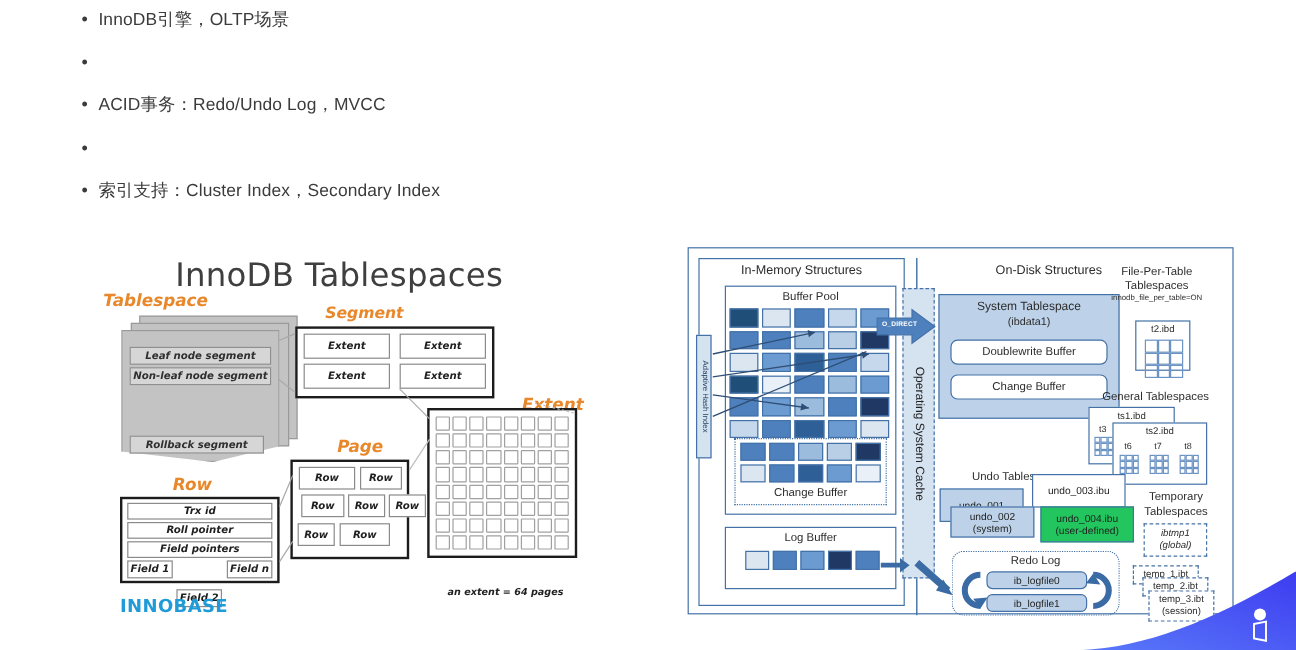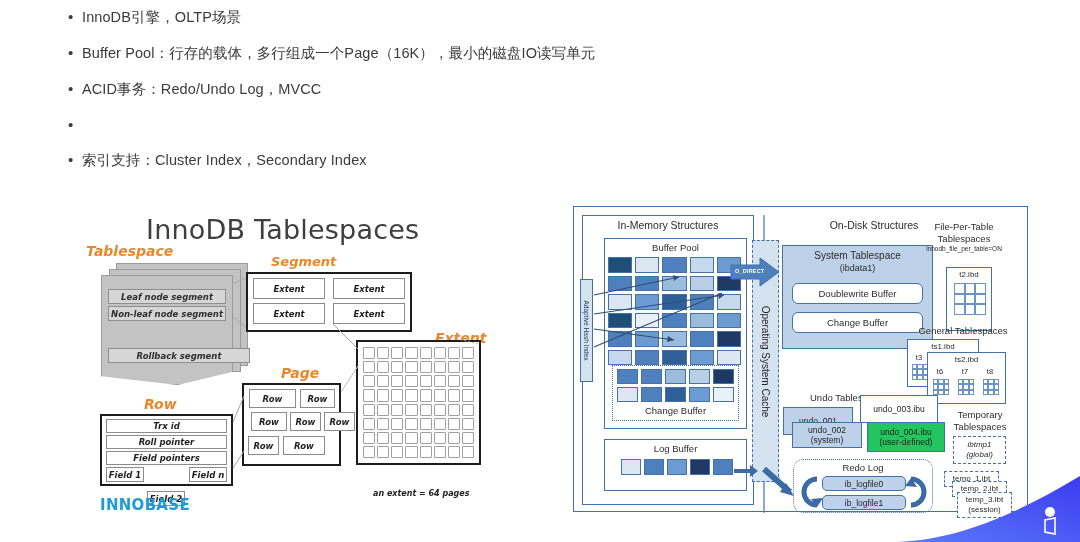--- a/index.html
+++ b/index.html
@@ -145,21 +145,20 @@
 </head>
 <body>
 
 <div id="bullets">
     <div class="bullet">
       <span class="dot">•</span>
       <span class="btext">InnoDB引擎，OLTP场景</span>
     </div>
     <div class="bullet">
       <span class="dot">•</span>
-      <span class="btext">Buffer Pool：行存的载体，多行组成一个Page（16K），最小的磁盘IO读写单元</span>
     </div>
     <div class="bullet">
       <span class="dot">•</span>
       <span class="btext">ACID事务：Redo/Undo Log，MVCC</span>
     </div>
     <div class="bullet">
       <span class="dot">•</span>
     </div>
     <div class="bullet">
       <span class="dot">•</span>
@@ -179,21 +178,21 @@
   <div class="orangelab" style="left:349px; top:124px; font-size:14px;">Extent</div>
 
   <div class="orangelab" style="left:58px; top:190px; font-size:14px;">Row</div>
 
   <div class="ts-sheet" style="left:30px; top:57px; width:132px; height:103px;"></div>
   <div class="ts-sheet" style="left:23px; top:63px; width:132px; height:103px;"></div>
   <div class="ts-sheet" style="left:15px; top:69px; width:132px; height:110px; clip-path:polygon(0 0,100% 0,100% 88%,58% 100%,0 92%);"></div>
 
   <div class="ts-row" style="left:22px; top:83px; width:118px; height:15px;">Leaf node segment</div>
   <div class="ts-row" style="left:22px; top:100px; width:118px; height:15px;">Non-leaf node segment</div>
-  <div class="ts-row" style="left:22px; top:142px; width:142px; height:15px;">Rollback segment</div>
+  <div class="ts-row" style="left:22px; top:157px; width:112px; height:15px;">Rollback segment</div>
 
   <div class="blackbox" style="left:160px; top:66px; width:166px; height:60px;"></div>
   <div class="wcell" style="left:167px; top:72px; width:72px; height:21px;">Extent</div>
   <div class="wcell" style="left:247px; top:72px; width:72px; height:21px;">Extent</div>
   <div class="wcell" style="left:167px; top:97px; width:72px; height:21px;">Extent</div>
   <div class="wcell" style="left:247px; top:97px; width:72px; height:21px;">Extent</div>
 
   <div class="blackbox" style="left:156px; top:177px; width:99px; height:83px;"></div>
   <div class="wcell" style="left:163px; top:183px; width:47px; height:19px;">Row</div>
   <div class="wcell" style="left:214px; top:183px; width:35px; height:19px;">Row</div>
@@ -398,21 +397,21 @@
   <div class="rd-label" style="left:208px; top:56px; width:151px; font-size:9px;">(ibdata1)</div>
   <div class="bluebox rndbox" style="left:218px; top:76px; width:131px; height:21px;"></div>
   <div class="rd-label" style="left:218px; top:81px; width:131px;">Doublewrite Buffer</div>
   <div class="bluebox rndbox" style="left:218px; top:105px; width:131px; height:21px;"></div>
   <div class="rd-label" style="left:218px; top:110px; width:131px;">Change Buffer</div>
 
   <div class="rd-label" style="left:330px; top:14px; width:120px;">File-Per-Table</div>
   <div class="rd-label" style="left:330px; top:26px; width:120px;">Tablespaces</div>
   <div class="rd-label" style="left:330px; top:38px; width:120px; font-size:6.5px;">innodb_file_per_table=ON</div>
 
-  <div class="tfile" style="left:372px; top:60px; width:46px; height:64px;">
+  <div class="tfile" style="left:372px; top:60px; width:46px; height:42px;">
     <div class="nm">t2.ibd</div>
     <div class="minigrid" style="left:7px; top:15px; width:32px; height:32px;">
       <div></div>
         <div></div>
         <div></div>
         <div></div>
         <div></div>
         <div></div>
         <div></div>
         <div></div>

